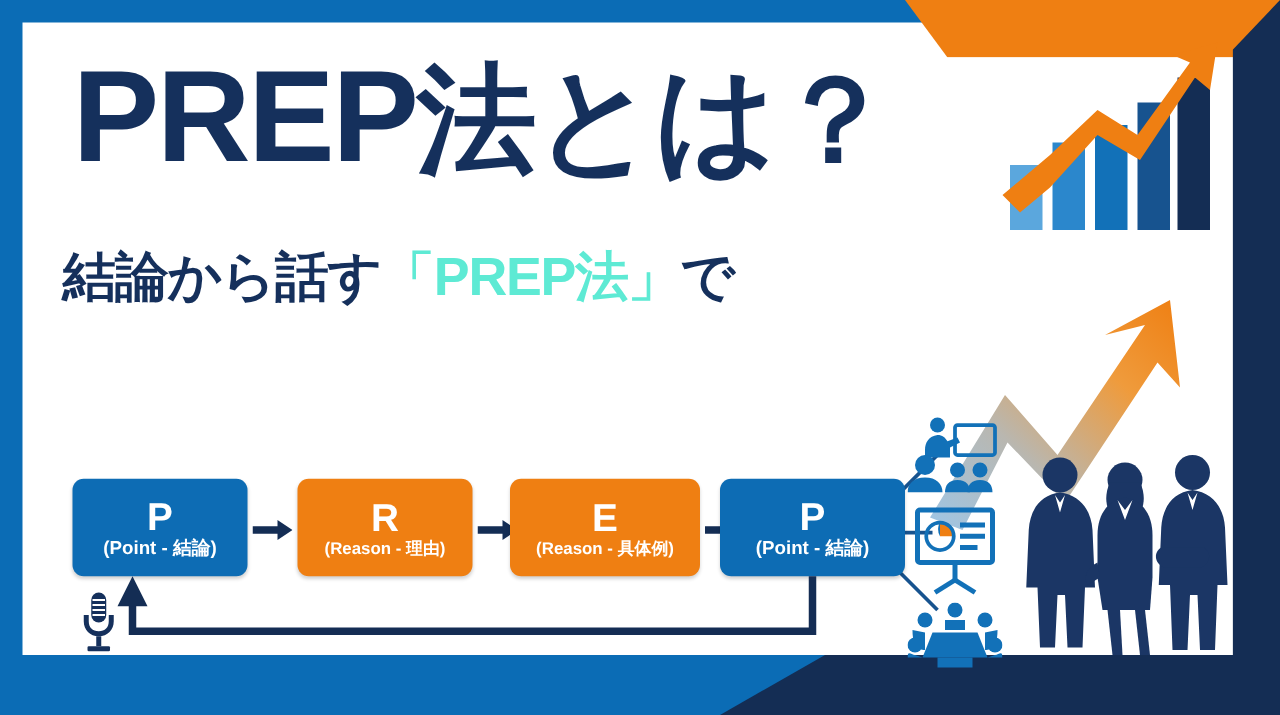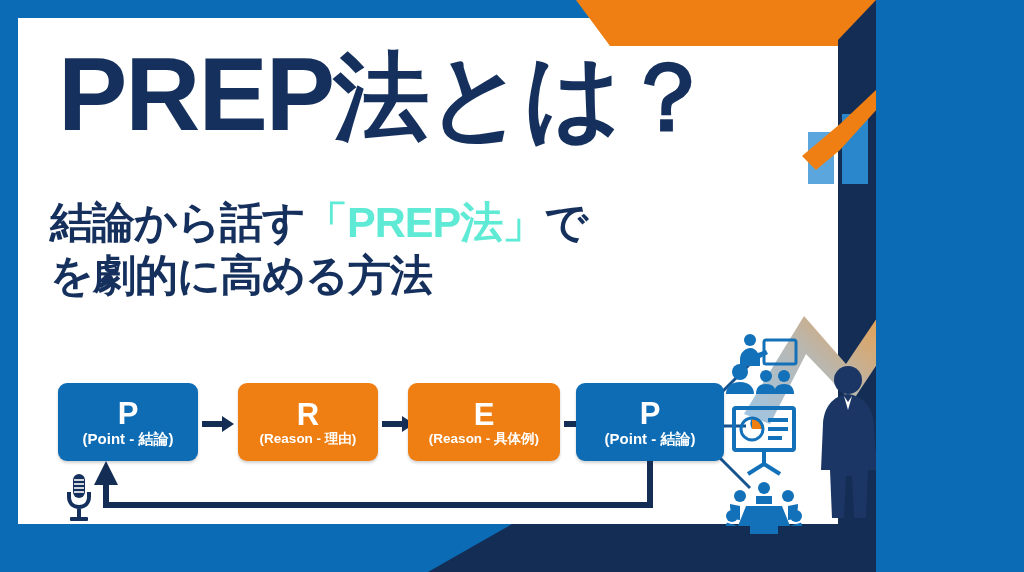--- a/index.html
+++ b/index.html
@@ -1,21 +1,21 @@
 <!DOCTYPE html>
 <html><head>
 <meta charset="utf-8">
 <style>
   html,body{margin:0;padding:0;}
   body{
     width:1024px;height:572px;overflow:hidden;
     font-family:"Liberation Sans","DejaVu Sans",sans-serif;
     background:#0b6cb5;
   }
-  .poster{position:relative;width:876px;height:572px;overflow:hidden;background:#0b6cb5;}
+  .poster{position:relative;width:1024px;height:572px;overflow:hidden;background:#0b6cb5;}
 
   
   .frame-inner{
     position:absolute;left:18px;top:18px;width:988px;height:536px;
     background:#ffffff;
   }
   .corner-orange{
     position:absolute;right:0;top:0;width:300px;height:46px;
     background:#ef7f12;
     clip-path:polygon(0 0,100% 0,100% 100%,34px 100%);
@@ -90,21 +90,20 @@
   <div class="bottom-band-navy"></div>
 
   <div class="headline">
     <span>PREP</span><span class="hl-jp">法</span><span class="hl-q">とは</span><span class="hl-q">？</span>
   </div>
 
   <div class="sub">
     <span class="sub-line">
       <span>結論から話す</span><span class="accent">「PREP法」</span><span>で</span>
     </span>
-    <span class="sub-line">を劇的に高める方法</span>
   </div>
 
   <div class="growth">
     <svg width="190" height="160" viewBox="0 0 190 160">
       <rect x="16" y="104" width="26" height="52" fill="#5ba7dd"></rect>
       <rect x="50" y="86" width="26" height="70" fill="#2b87cc"></rect>
       <rect x="84" y="72" width="26" height="84" fill="#1271b8"></rect>
       <rect x="118" y="54" width="26" height="102" fill="#17538f"></rect>
       <rect x="150" y="34" width="26" height="122" fill="#142d54"></rect>
       <path d="M10 128 L48 96 L86 60 L118 80 L160 22 L146 16 L182 6 L176 44 L164 34 L120 100 L86 80 L48 122 L24 142 Z" fill="#ef7f12"></path>

